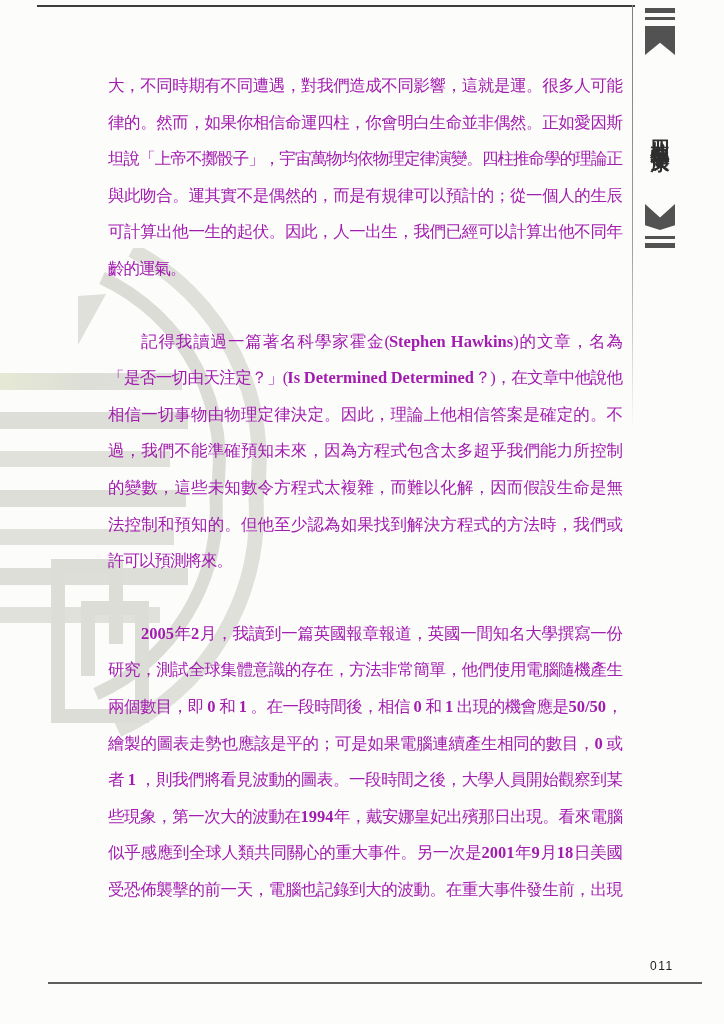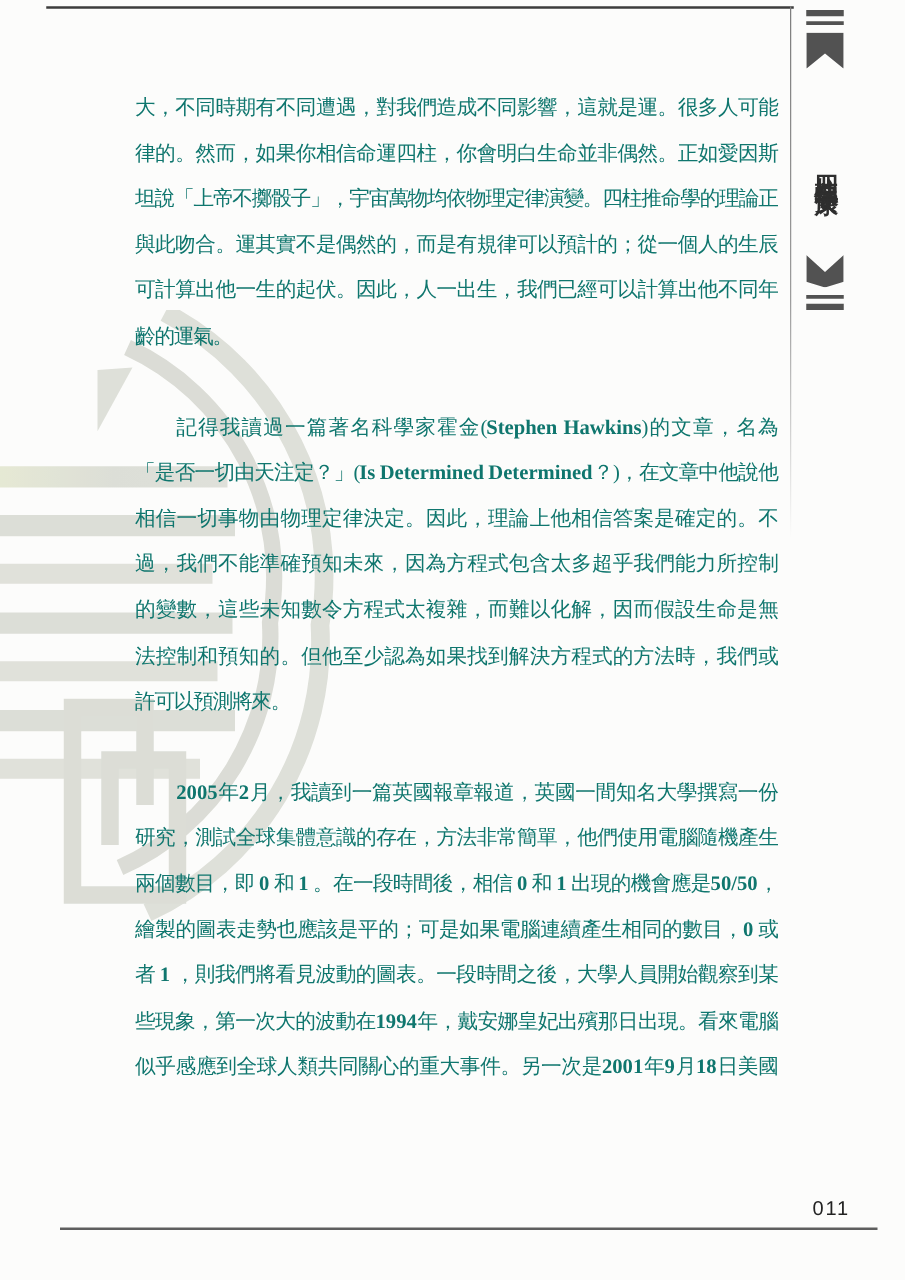--- a/index.html
+++ b/index.html
@@ -7,21 +7,21 @@
     position:relative; width:724px; height:1024px; margin:0 auto;
     background:#fcfcfb; overflow:hidden;
     font-family:"Liberation Serif","DejaVu Serif",serif;
   }
   
   .top-rule   { position:absolute; left:37px;  top:5px;   width:598px; height:2px; background:#3c3c3c; }
   .side-line  { position:absolute; left:632px; top:5px;   width:1px;  height:425px;
                 background:linear-gradient(#7e7e7e 0%, #9c9c9c 55%, rgba(170,170,170,0) 100%); }
   .bottom-rule{ position:absolute; left:48px;  top:982px; width:654px; height:2px; background:#5e5e5e; }
   .page-num   { position:absolute; left:650px; top:959px; font-family:"Liberation Sans","DejaVu Sans",sans-serif;
-                font-size:16px; letter-spacing:1.5px; color:#222; }
+                font-size:12px; letter-spacing:1.5px; color:#222; }
 
   
   .banner      { position:absolute; left:645px; width:30px; background:#525252; }
   .bar-a { top:8px;   height:5px; }
   .bar-b { top:17px;  height:3px; }
   .flag  { top:26px;  height:29px; clip-path:polygon(0 0,100% 0,100% 100%,50% 58%,0 100%); }
   .chev  { top:204px; height:26px; clip-path:polygon(0 0,50% 52%,100% 0,100% 82%,50% 100%,0 82%); }
   .bar-c { top:236px; height:3px; }
   .bar-d { top:243px; height:5px; }
   .side-title {
@@ -30,21 +30,21 @@
     font-size:19px; letter-spacing:2px; line-height:30px;
     color:#2e2e2e; text-align:center; font-weight:600;
   }
 
   
   .watermark { position:absolute; left:0; top:248px; opacity:.82; }
 
   
   .body-text {
     position:absolute; left:108px; top:68px; width:514px;
-    color:#0f766e; font-size:16.5px; letter-spacing:-1px;
+    color:#a21caf; font-size:16.5px; letter-spacing:-1px;
   }
   .para { margin:0 0 36px 0; }
   .tline {
     height:36.6px; line-height:36.6px;
     text-align:justify; text-align-last:justify;
     white-space:nowrap; overflow:visible;
   }
   .tline.short  { text-align-last:left; }
   .tline.indent { text-indent:33px; }
   .latin { font-weight:700; letter-spacing:0; font-family:"Liberation Serif","DejaVu Serif",serif;margin-top:15px; }
@@ -111,19 +111,20 @@
         <div class="tline short">許可以預測將來。</div>
       </div>
       <div class="para">
         <div class="tline indent"><span class="latin">2005</span>年<span class="latin">2</span>月，我讀到一篇英國報章報道，英國一間知名大學撰寫一份</div>
         <div class="tline">研究，測試全球集體意識的存在，方法非常簡單，他們使用電腦隨機產生</div>
         <div class="tline">兩個數目，即 <span class="latin">0</span> 和 <span class="latin">1</span> 。在一段時間後，相信 <span class="latin">0</span> 和 <span class="latin">1</span> 出現的機會應是<span class="latin">50/50</span>，</div>
         <div class="tline">繪製的圖表走勢也應該是平的；可是如果電腦連續產生相同的數目，<span class="latin">0</span> 或</div>
         <div class="tline">者 <span class="latin">1</span> ，則我們將看見波動的圖表。一段時間之後，大學人員開始觀察到某</div>
         <div class="tline">些現象，第一次大的波動在<span class="latin">1994</span>年，戴安娜皇妃出殯那日出現。看來電腦</div>
         <div class="tline">似乎感應到全球人類共同關心的重大事件。另一次是<span class="latin">2001</span>年<span class="latin">9</span>月<span class="latin">18</span>日美國</div>
+        <div class="tline">受恐佈襲擊的前一天，電腦也記錄到大的波動。在重大事件發生前，出現</div>
       </div>
     </div>
 
   <div class="page-num">011</div>
   <div class="bottom-rule"></div>
 
 </div>
 
 </body></html>

